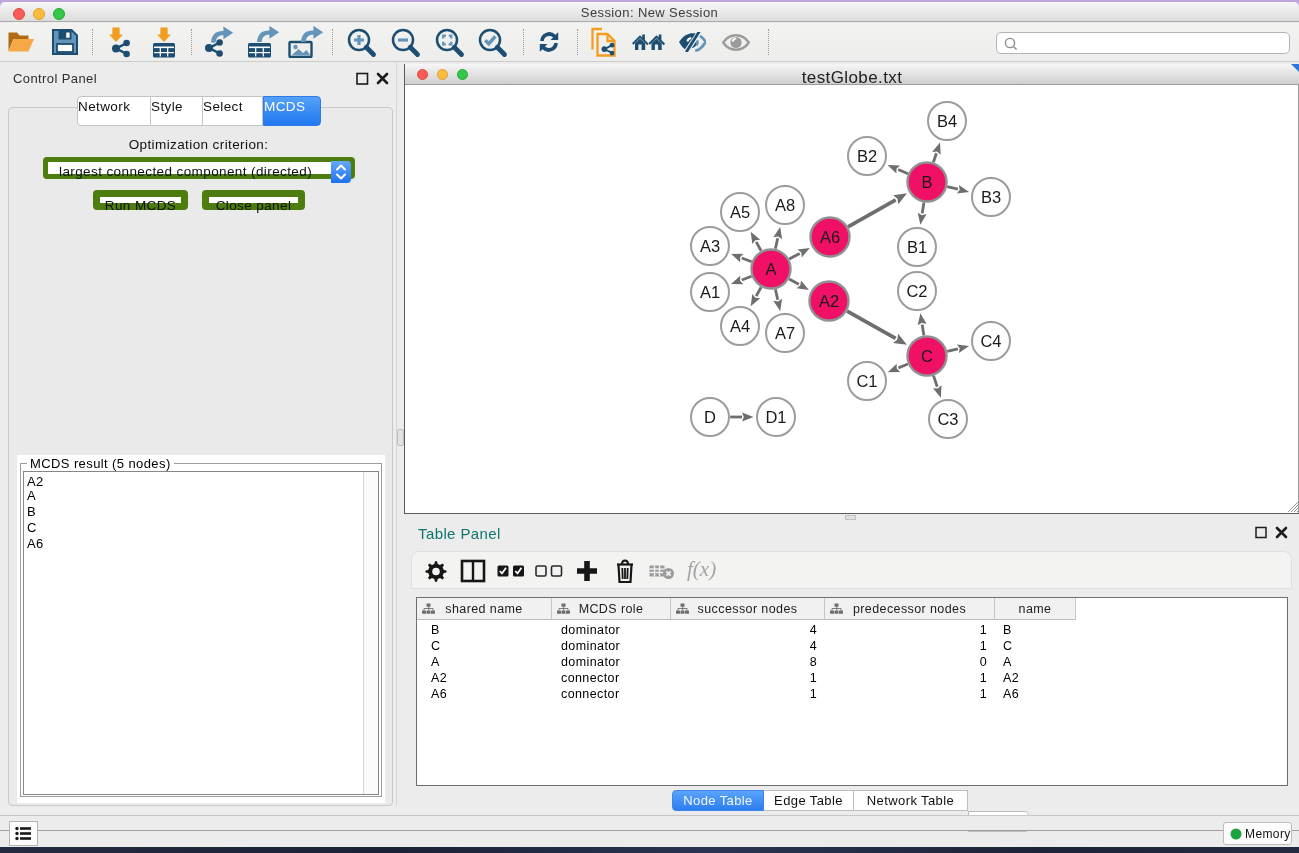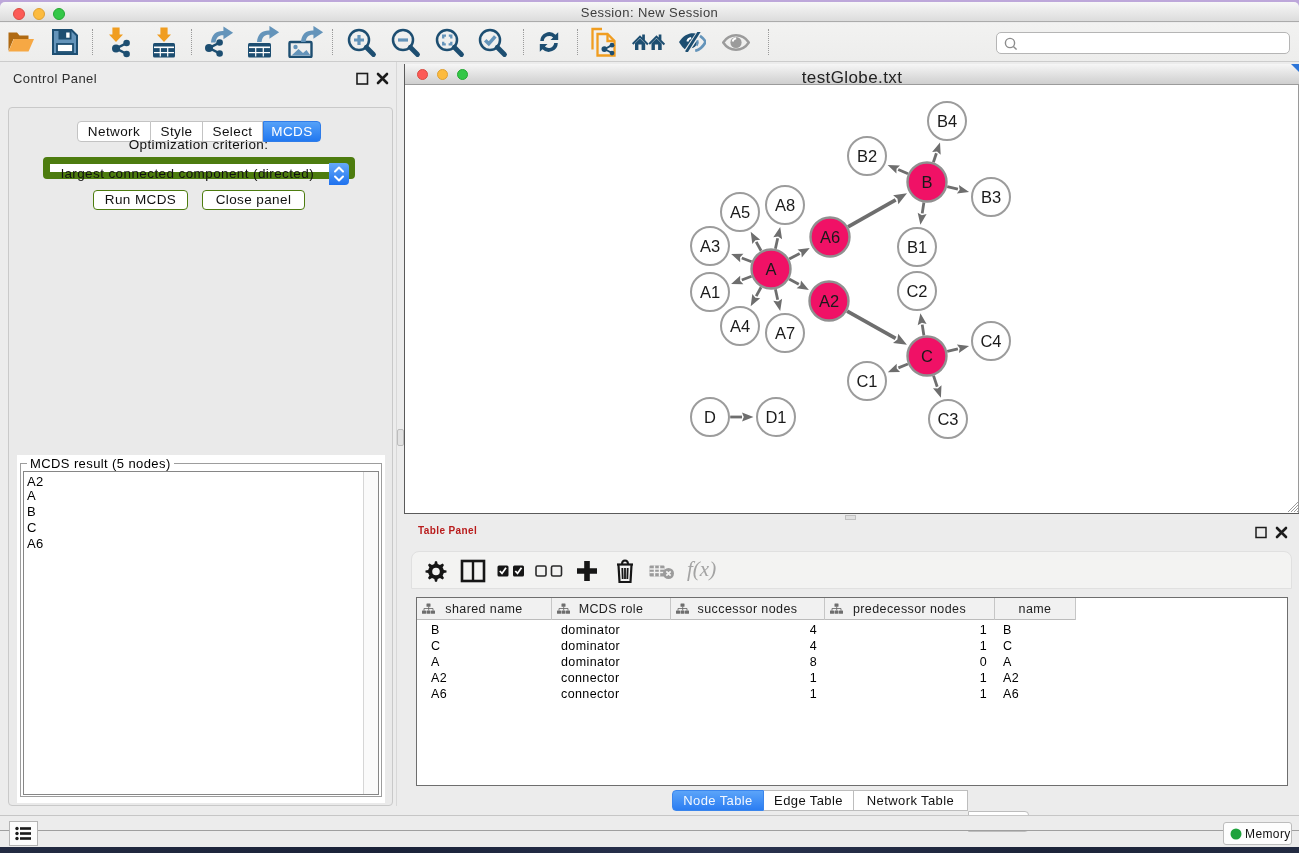--- a/index.html
+++ b/index.html
@@ -17,52 +17,52 @@
 .light { position:absolute; top:6px; width:12px; height:12px; border-radius:50%; }
 #toolbar { left:0; top:23px; width:1299px; height:39px; background:linear-gradient(#f2f2f1,#ededec);
   border-bottom:1px solid #cccccc; }
 .tsep { position:absolute; top:6px; height:26px; width:0;
   border-left:1px dotted #9a9a9a; }
 #search { position:absolute; left:996px; top:9px; width:294px; height:22px;
   background:#fff; border:1px solid #b5b5b5; border-radius:5px; }
 #cp-title { left:13px; top:71px; font-size:13px; color:#2e2e2e; }
 #cp-box { left:8px; top:107px; width:385px; height:699px; background:#eaeaea;
   border:1px solid #c9c9c9; border-radius:4px; }
-.tab { position:absolute; top:96px; height:21px; background:#fff;
-  border:1px solid #c3c3c3; font-size:13.5px; color:#111; text-align:center;
-  line-height:20px;margin-top:25px; }
+.tab { position:absolute; top:96px; height:30px; background:#fff;
+  border:1px solid #c3c3c3; font-size:13.5px; color:#111; text-align:left;
+  line-height:20px; }
 .tabsel { background:linear-gradient(#55a1f8,#2178f0); color:#fff; border-color:#2f7ce8; }
 #opt-label { left:0; top:137px; width:397px; text-align:center; font-size:13.5px; color:#111; }
 #combo { left:43px; top:157px; width:312px; height:22px; background:#fff;
-  border:7px solid #4d7c0f; border-radius:4px; font-size:13.5px; color:#111; }
+  border:5px solid #4d7c0f; border-radius:4px; font-size:13.5px; color:#111; }
 #combo .txt { position:absolute; left:11px; top:2px; }
 #combo .step { position:absolute; right:-1px; top:-1px; width:20px; height:22px;
   border-radius:0 4px 4px 0; background:linear-gradient(#66aaf9,#1e71ee); }
 .btn { position:absolute; top:190px; height:20px; background:#fff;
-  border:1px solid #4d7c0f; border-radius:4px; font-size:13.5px; color:#111;
+  border:7px solid #4d7c0f; border-radius:4px; font-size:13.5px; color:#111;
   text-align:center; line-height:18px; }
 #mcds-box { left:17px; top:455px; width:368px; height:348px; background:#fff; }
 #mcds-tb { position:absolute; left:3px; top:8px; width:362px; height:334px;
   border:1px solid #9d9d9d; }
 #mcds-title { position:absolute; left:6px; top:-8px; background:#fff; padding:0 3px;
   font-size:13px; color:#000;text-align:right; }
 #mcds-list { position:absolute; left:2px; top:7px; width:356px; height:324px;
   border:1px solid #868686; background:#fff; font-size:13px; color:#000; }
 #mcds-list .it { padding-left:3px; height:16px; line-height:16px; }
 #mcds-scroll { position:absolute; right:0; top:0; width:15px; height:100%;
   background:#fafafa; border-left:1px solid #d6d6d6; }
 #netframe { left:404px; top:64px; width:895px; height:450px;
   border-left:1px solid #5a5a5a; border-bottom:1px solid #5a5a5a; background:#fff; }
 #netgrip line { stroke:#9a9a9a; stroke-width:1; }
 #net-titlebar { position:absolute; left:0; top:0; width:894px; height:21px;
   background:linear-gradient(#f6f6f6,#cfcfcf); border-bottom:1px solid #9b9b9b; }
 #net-titlebar .title { position:absolute; left:0; right:0; top:4px; text-align:center;
   font-size:17px; color:#222; }
 .nlight { position:absolute; top:5px; width:11px; height:11px; border-radius:50%; }
-#tp-title { left:418px; top:525px; font-size:10px; color:#b91c1c;font-weight:bold; }
+#tp-title { left:418px; top:525px; font-size:15px; color:#0f766e; }
 #tp-toolbar { left:411px; top:551px; width:881px; height:38px; background:#f3f3f2;
   border:1px solid #e0e0e0; border-radius:8px 8px 0 0; }
 #table { left:416px; top:597px; width:872px; height:189px; background:#fff;
   border:1px solid #6e6e6e; }
 #thead { position:absolute; left:0; top:0; width:659px; height:22px; background:#f1f1f1;
   border-bottom:1px solid #bcbcbc; }
 .th { position:absolute; top:0; height:22px; border-right:1px solid #c6c6c6;
   font-size:12.5px; color:#1d1d1d; text-align:center; line-height:22px; }
 .td { position:absolute; font-size:12.5px; color:#000; height:16px; line-height:16px; }
 .btab { position:absolute; top:790px; height:21px; background:#fff;

